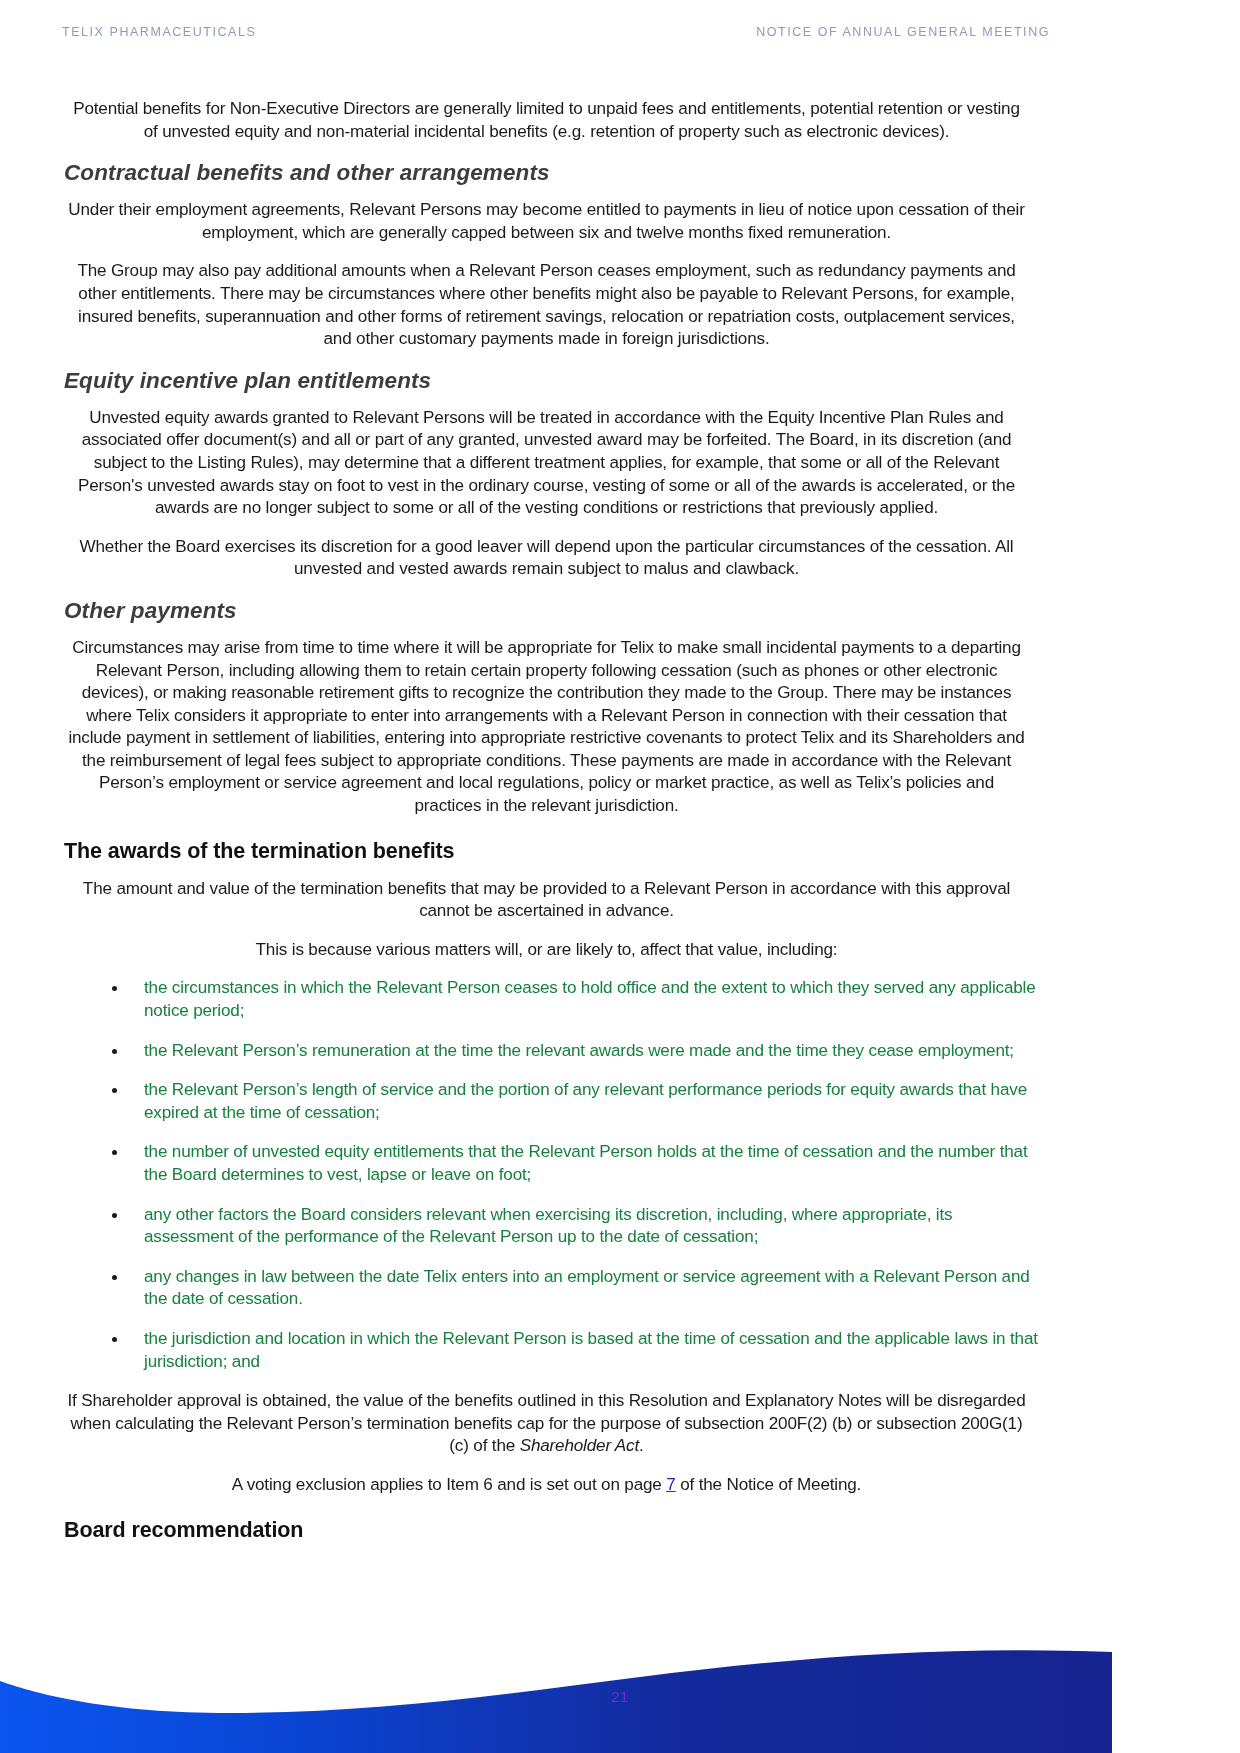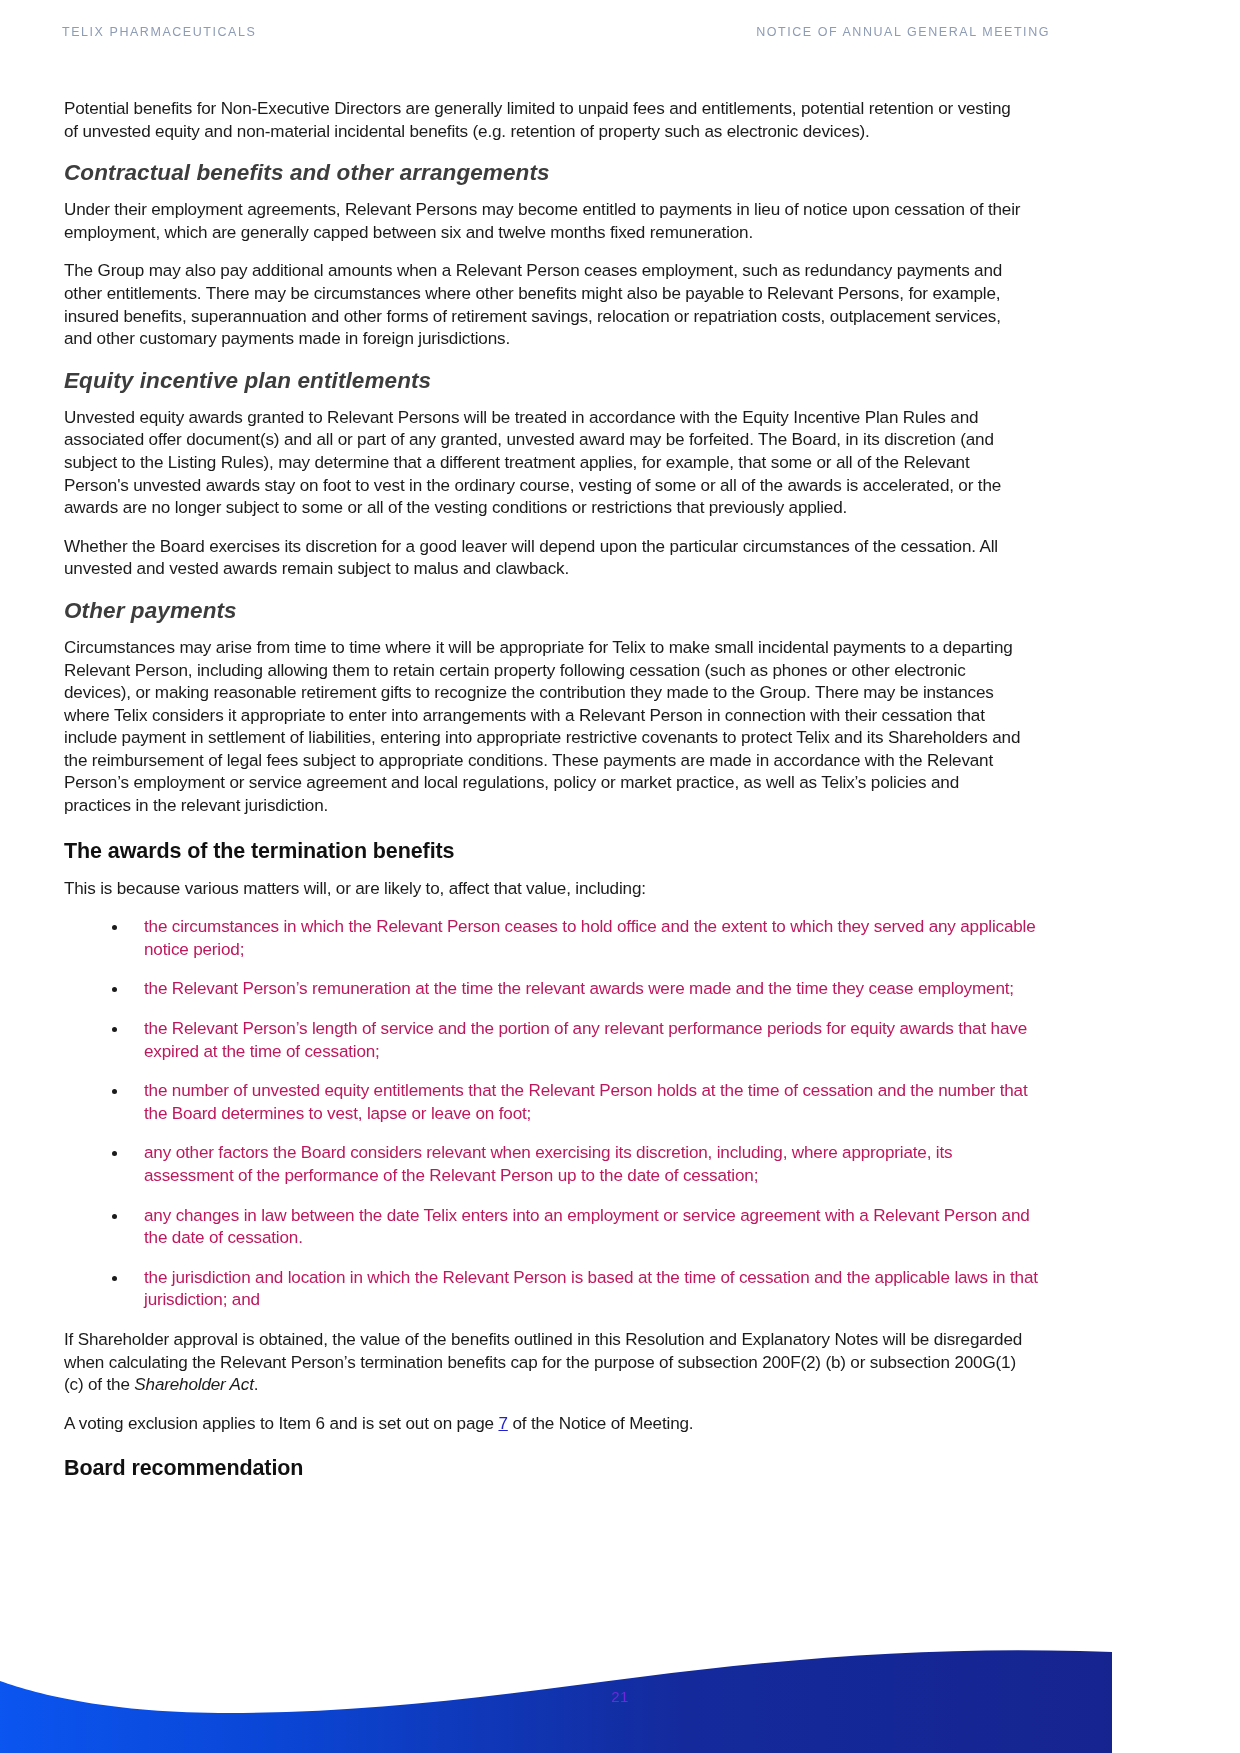--- a/index.html
+++ b/index.html
@@ -49,21 +49,21 @@
     top: 98px;
     left: 64px;
     width: 978px;
   }
 
   p.body {
     font-size: 17.1px;
     line-height: 22.6px;
     color: #1b1b1b;
     margin: 0 13px 16px 0;
-    text-align: left;
+    text-align: center;
     letter-spacing: -0.01em;
   }
 
   h3.sub-italic {
     font-size: 22.5px;
     line-height: 27px;
     font-style: italic;
     font-weight: 700;
     color: #3d3d3d;
     margin: 14px 0 13px 0;
@@ -81,21 +81,21 @@
 
   ul.bullets {
     list-style: none;
     margin: 0 0 14px 0;
     padding: 0;
   }
   ul.bullets li {
     position: relative;
     font-size: 17.1px;
     line-height: 22.6px;
-    color: #be185d;
+    color: #15803d;
     margin: 0 0 17px 0;
     padding-left: 80px;
     letter-spacing: -0.01em;
   }
   ul.bullets li::before {
     content: "";
     position: absolute;
     left: 48px;
     top: 9px;
     width: 5px;
@@ -157,20 +157,21 @@
     <p class="body">Unvested equity awards granted to Relevant Persons will be treated in accordance with the Equity Incentive Plan Rules and associated offer document(s) and all or part of any granted, unvested award may be forfeited. The Board, in its discretion (and subject to the Listing Rules), may determine that a different treatment applies, for example, that some or all of the Relevant Person's unvested awards stay on foot to vest in the ordinary course, vesting of some or all of the awards is accelerated, or the awards are no longer subject to some or all of the vesting conditions or restrictions that previously applied.</p>
 
     <p class="body">Whether the Board exercises its discretion for a good leaver will depend upon the particular circumstances of the cessation. All unvested and vested awards remain subject to malus and clawback.</p>
 
     <h3 class="sub-italic">Other payments</h3>
 
     <p class="body">Circumstances may arise from time to time where it will be appropriate for Telix to make small incidental payments to a departing Relevant Person, including allowing them to retain certain property following cessation (such as phones or other electronic devices), or making reasonable retirement gifts to recognize the contribution they made to the Group. There may be instances where Telix considers it appropriate to enter into arrangements with a Relevant Person in connection with their cessation that include payment in settlement of  liabilities, entering into appropriate restrictive covenants to protect Telix and its Shareholders and the reimbursement of legal fees subject to appropriate conditions. These payments are made in accordance with the Relevant Person’s employment or service agreement and local regulations, policy or market practice, as well as Telix’s policies and practices in the relevant jurisdiction.</p>
 
     <h2 class="sub-bold">The awards of the termination benefits</h2>
 
+    <p class="body">The amount and value of the termination benefits that may be provided to a Relevant Person in accordance with this approval cannot be ascertained in advance.</p>
 
     <p class="body">This is because various matters will, or are likely to, affect that value, including:</p>
 
     <ul class="bullets">
       <li>the circumstances in which the Relevant Person ceases to hold office and the extent to which they served any applicable notice period;</li>
       <li>the Relevant Person’s remuneration at the time the relevant awards were made and the time they cease employment;</li>
       <li>the Relevant Person’s length of service and the portion of any relevant performance periods for equity awards that have expired at the time of cessation;</li>
       <li>the number of unvested equity entitlements that the Relevant Person holds at the time of cessation and the number that the Board determines to vest, lapse or leave on foot;</li>
       <li>any other factors the Board considers relevant when exercising its discretion, including, where appropriate, its assessment of the performance of the Relevant Person up to the date of cessation;</li>
       <li>any changes in law between the date Telix enters into an employment or service agreement with a Relevant Person and the date of cessation.</li>

